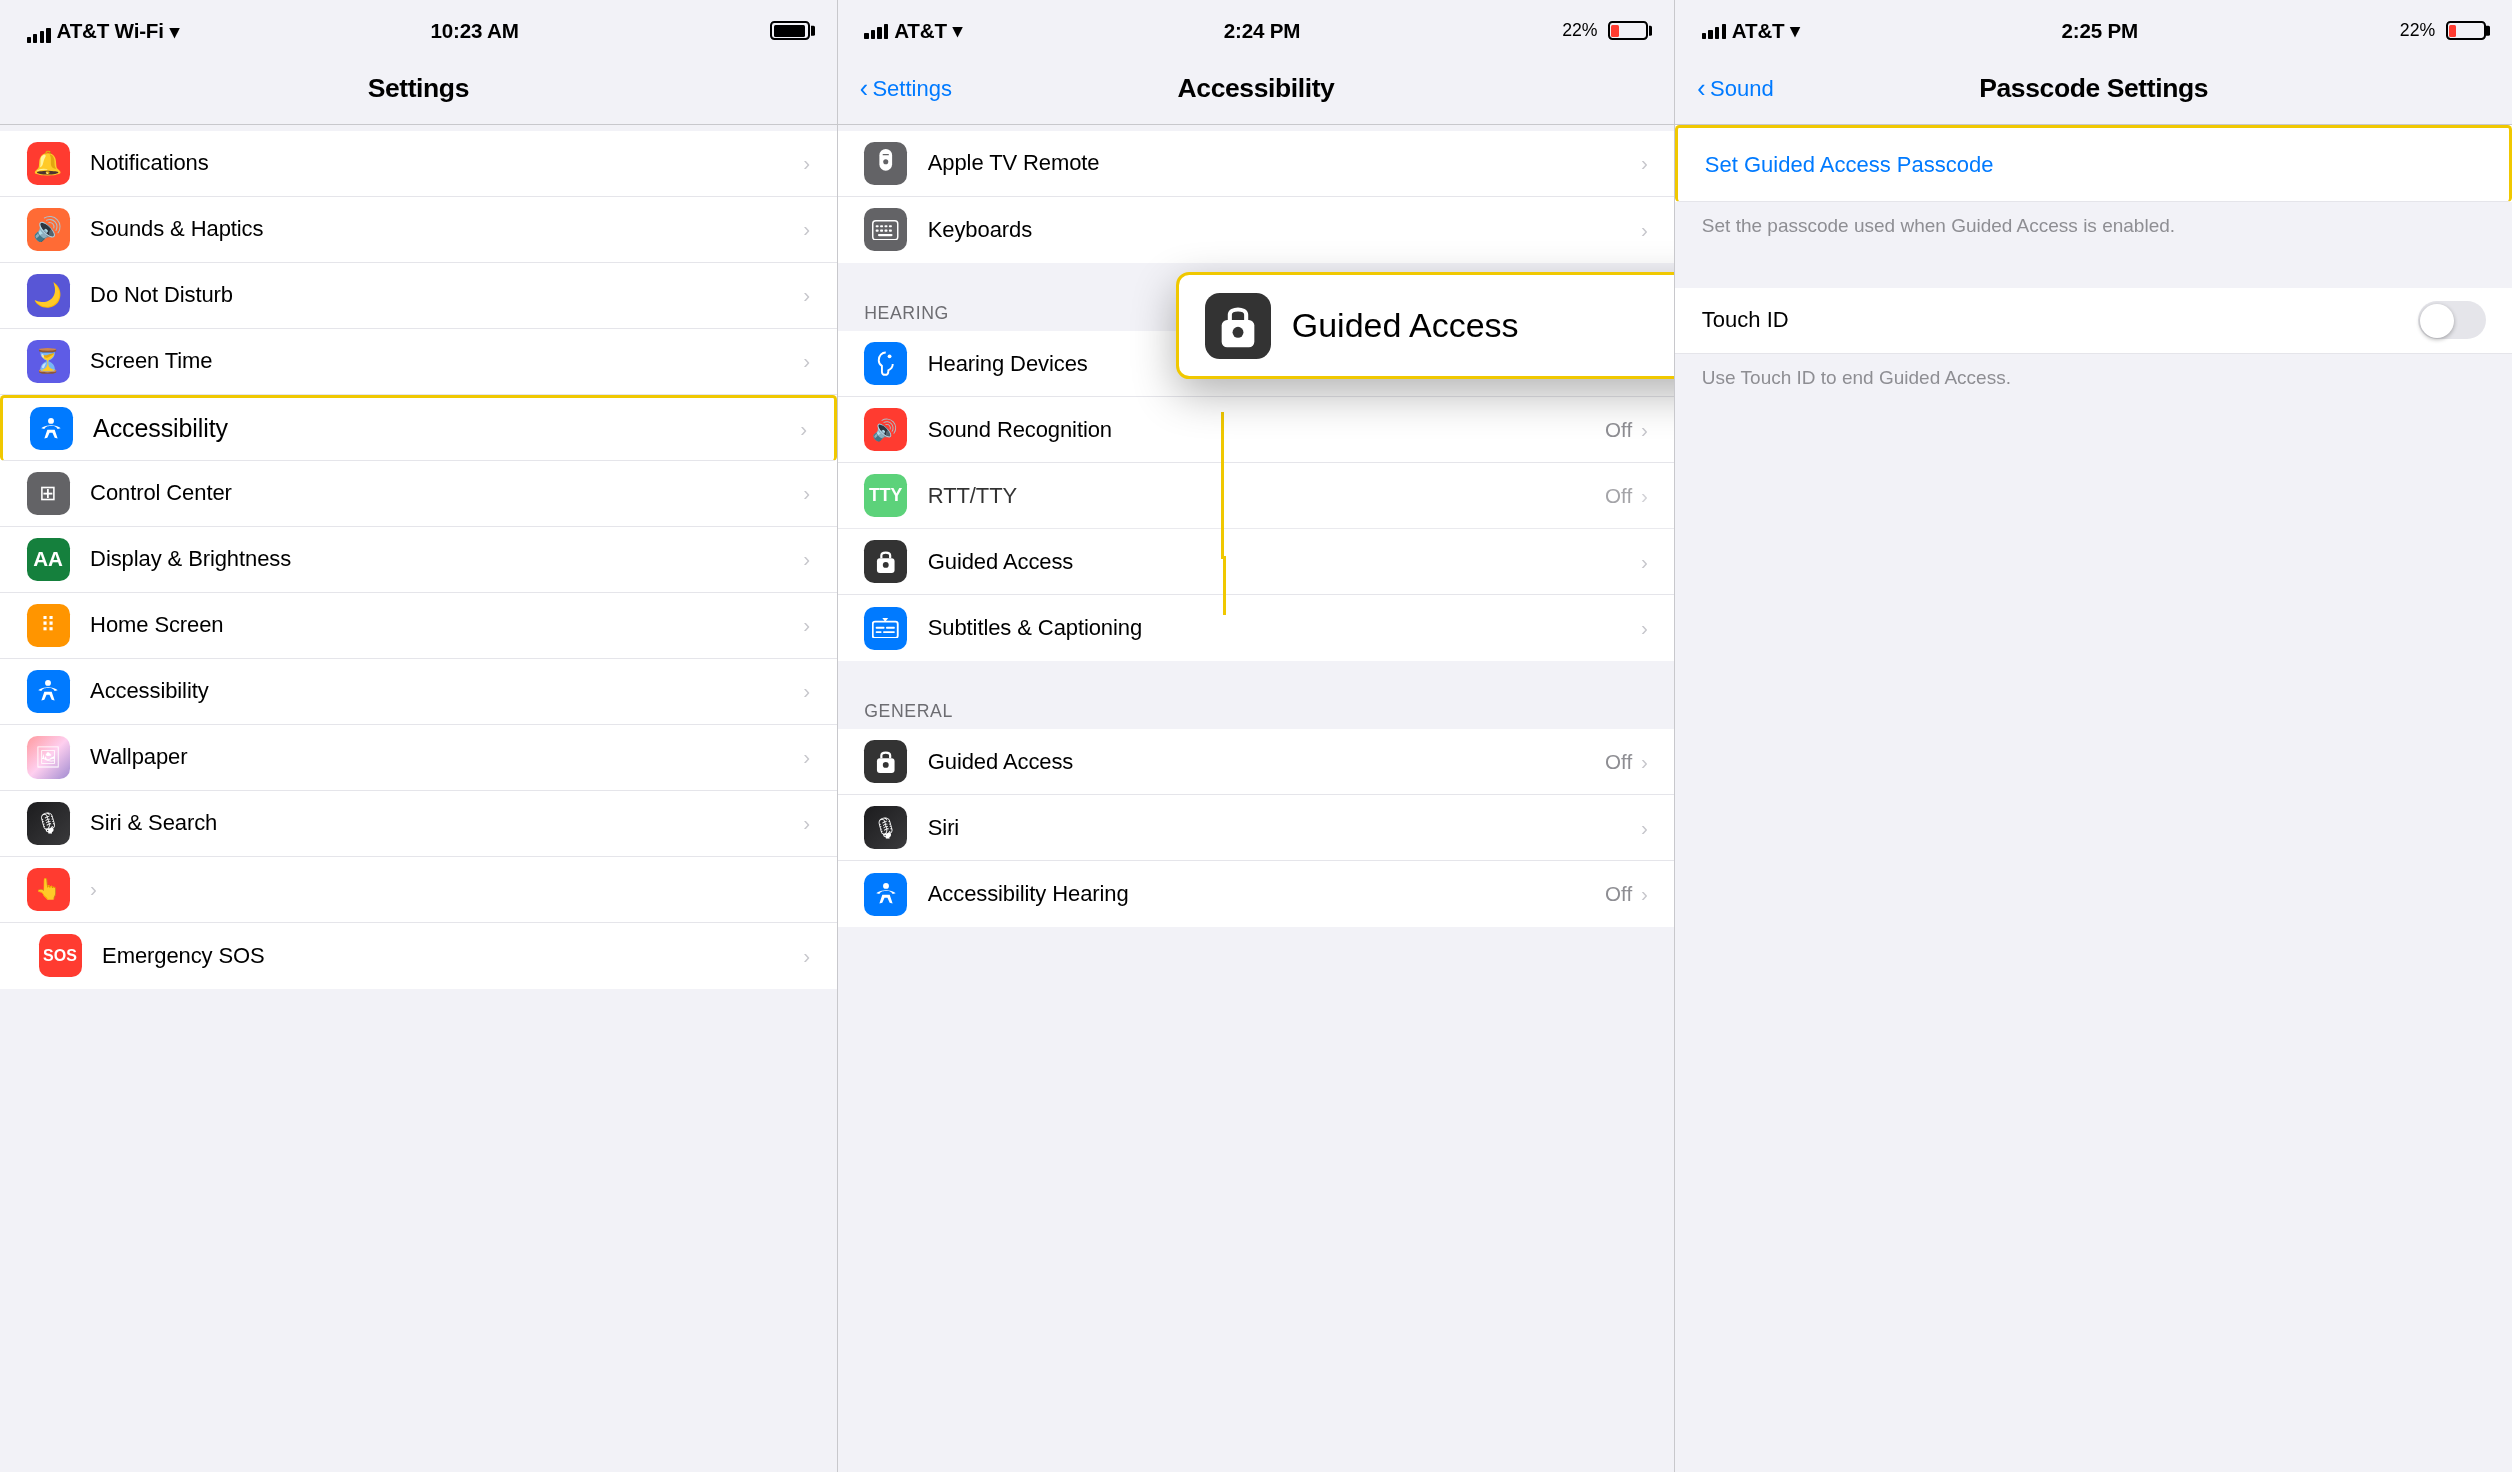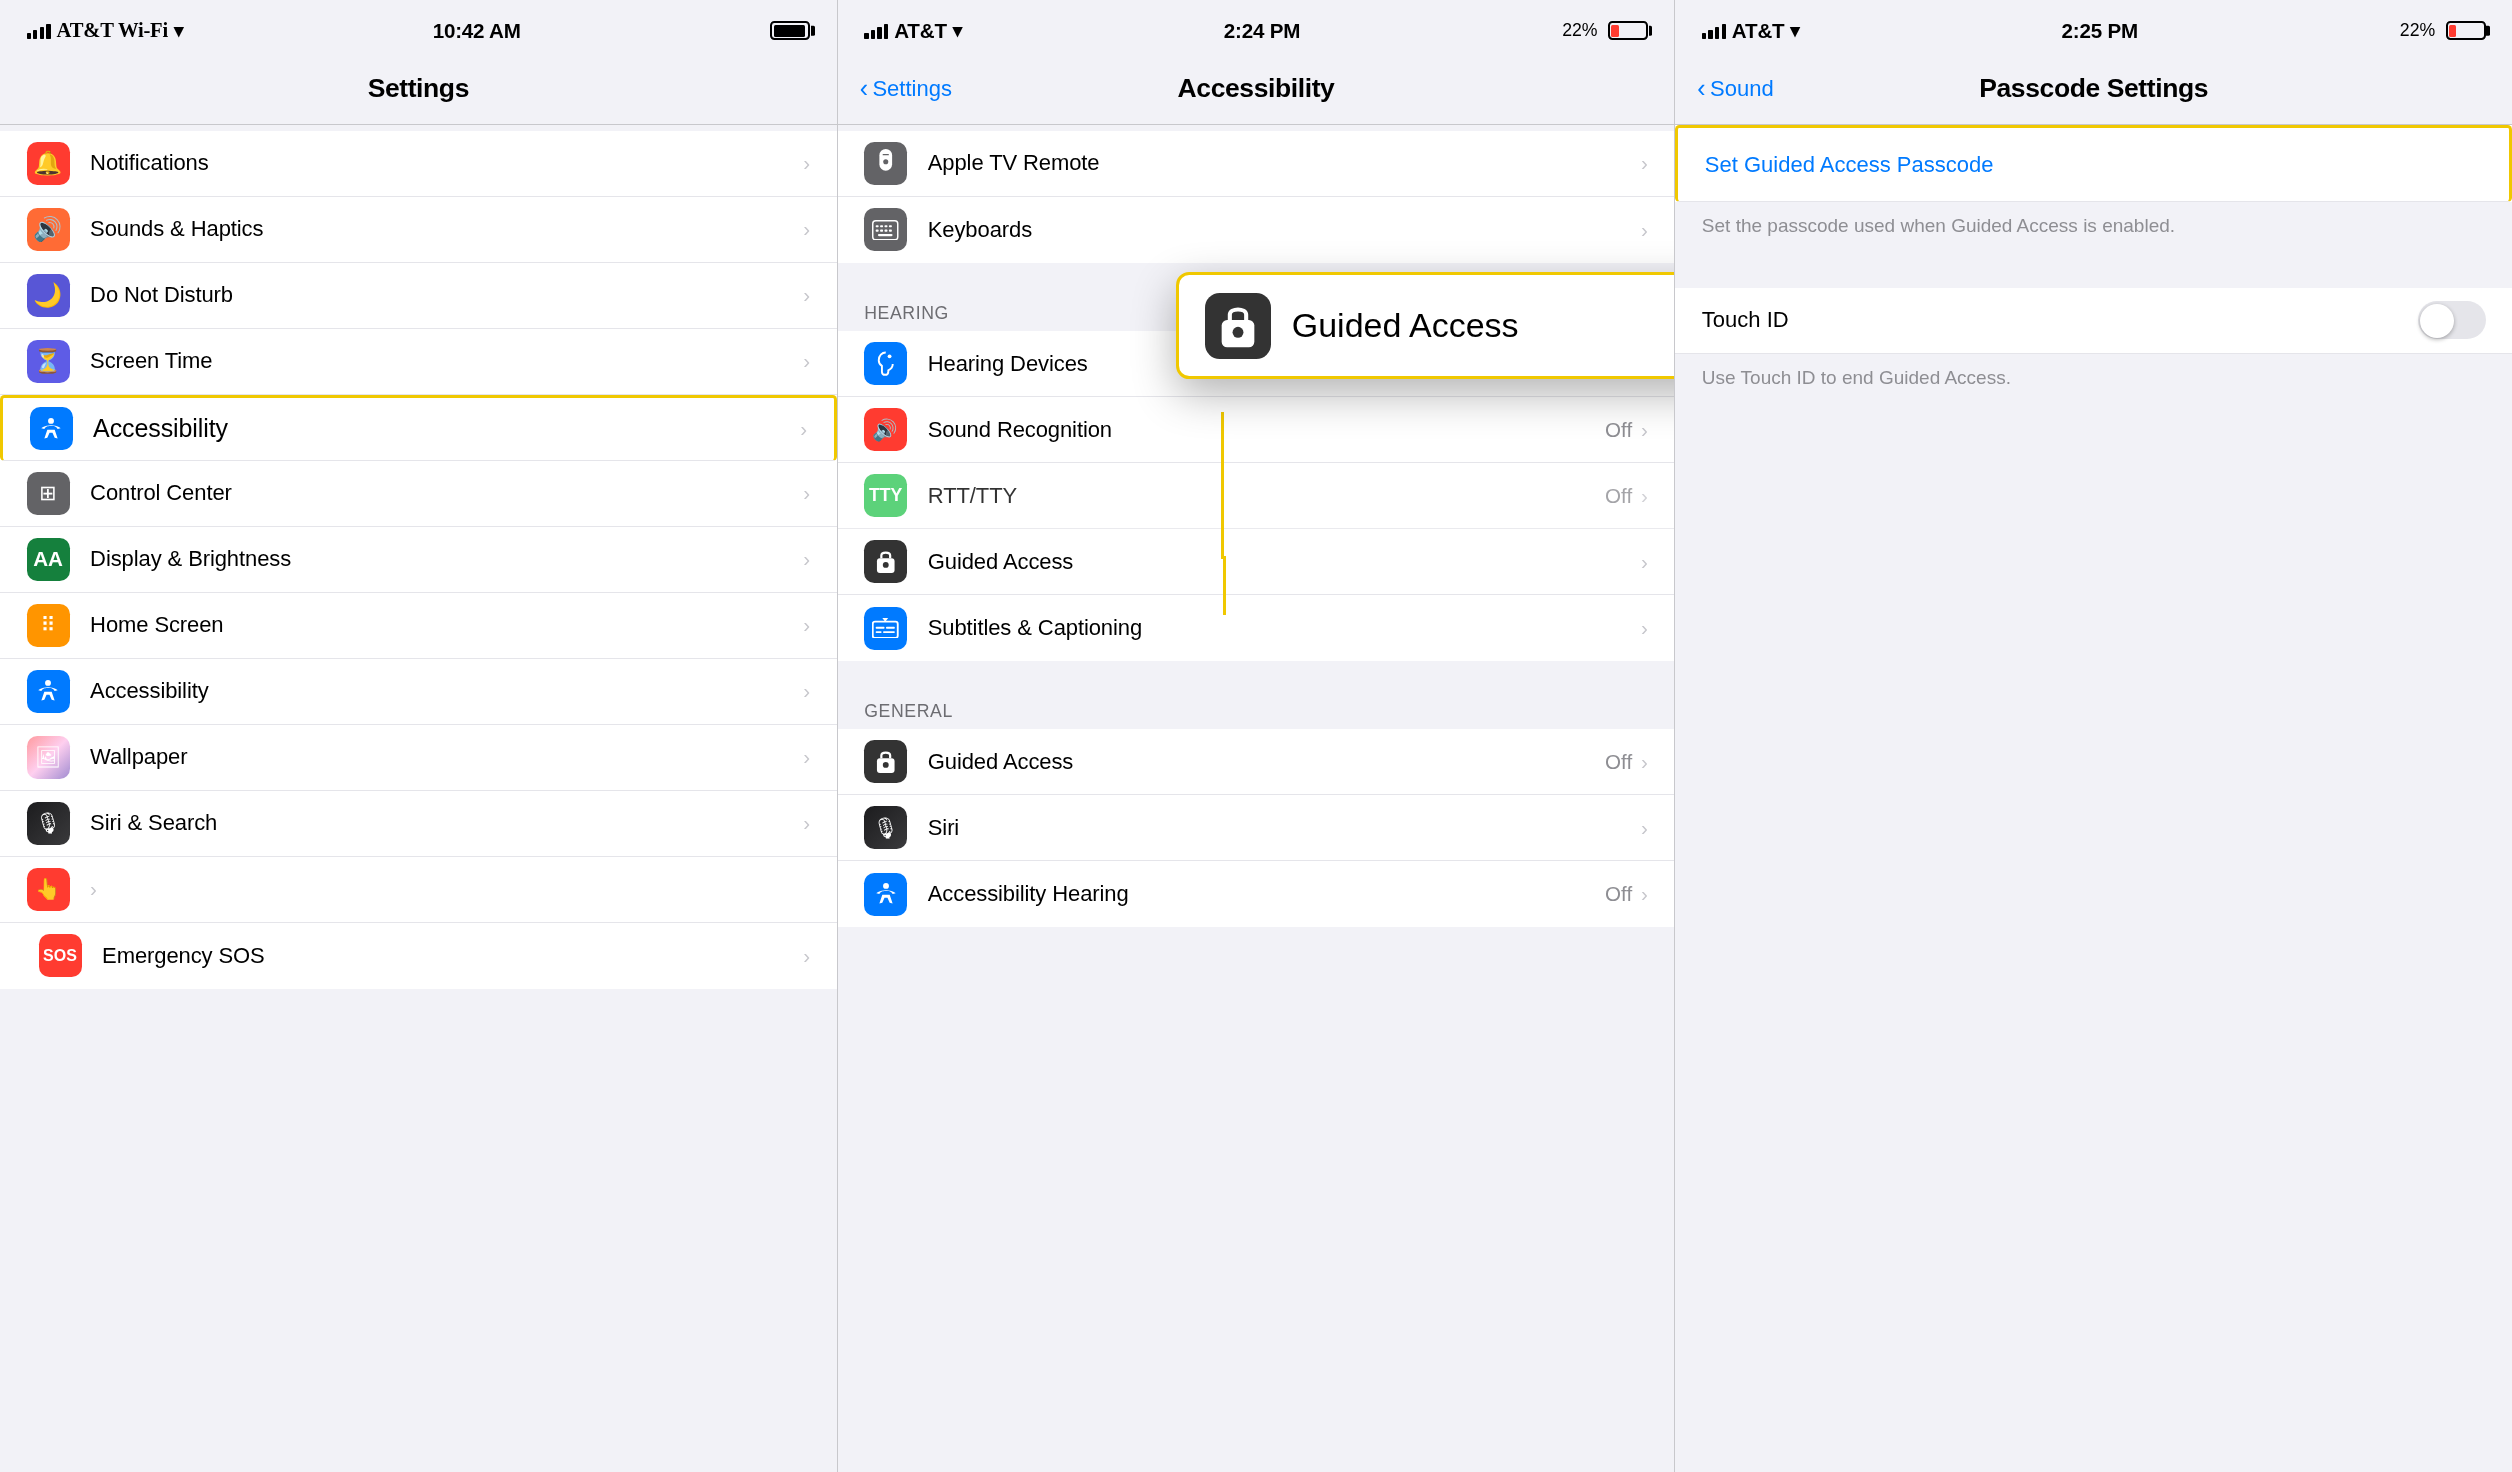--- a/index.html
+++ b/index.html
@@ -334,32 +334,32 @@
       margin-right: 8.8px;
     }
   </style>
 </head>
 <body>
 
 <div class="panel">
 
   <div class="status-bar">
     <div class="status-left">
-      <div style="display:flex; align-items:center; gap:5.9px;font-family:Liberation Serif, serif;">
+      <div style="display:flex; align-items:flex-end; gap:5.9px;">
         <div class="signal-bars">
           <div class="signal-bar" style="height:5.9px;"></div>
           <div class="signal-bar" style="height:8.8px;"></div>
           <div class="signal-bar" style="height:11.8px;"></div>
           <div class="signal-bar" style="height:14.7px;"></div>
         </div>
         <span>AT&amp;T Wi-Fi</span>
         <span class="wifi-icon">▾</span>
       </div>
     </div>
-    <div class="status-center">10:42 AM</div>
+    <div class="status-center">10:23 AM</div>
     <div class="status-right">
       <div class="battery-icon">
         <div class="battery-fill full"></div>
       </div>
     </div>
   </div>
 
   <div class="nav-bar">
     <div class="nav-title">Settings</div>
   </div>

